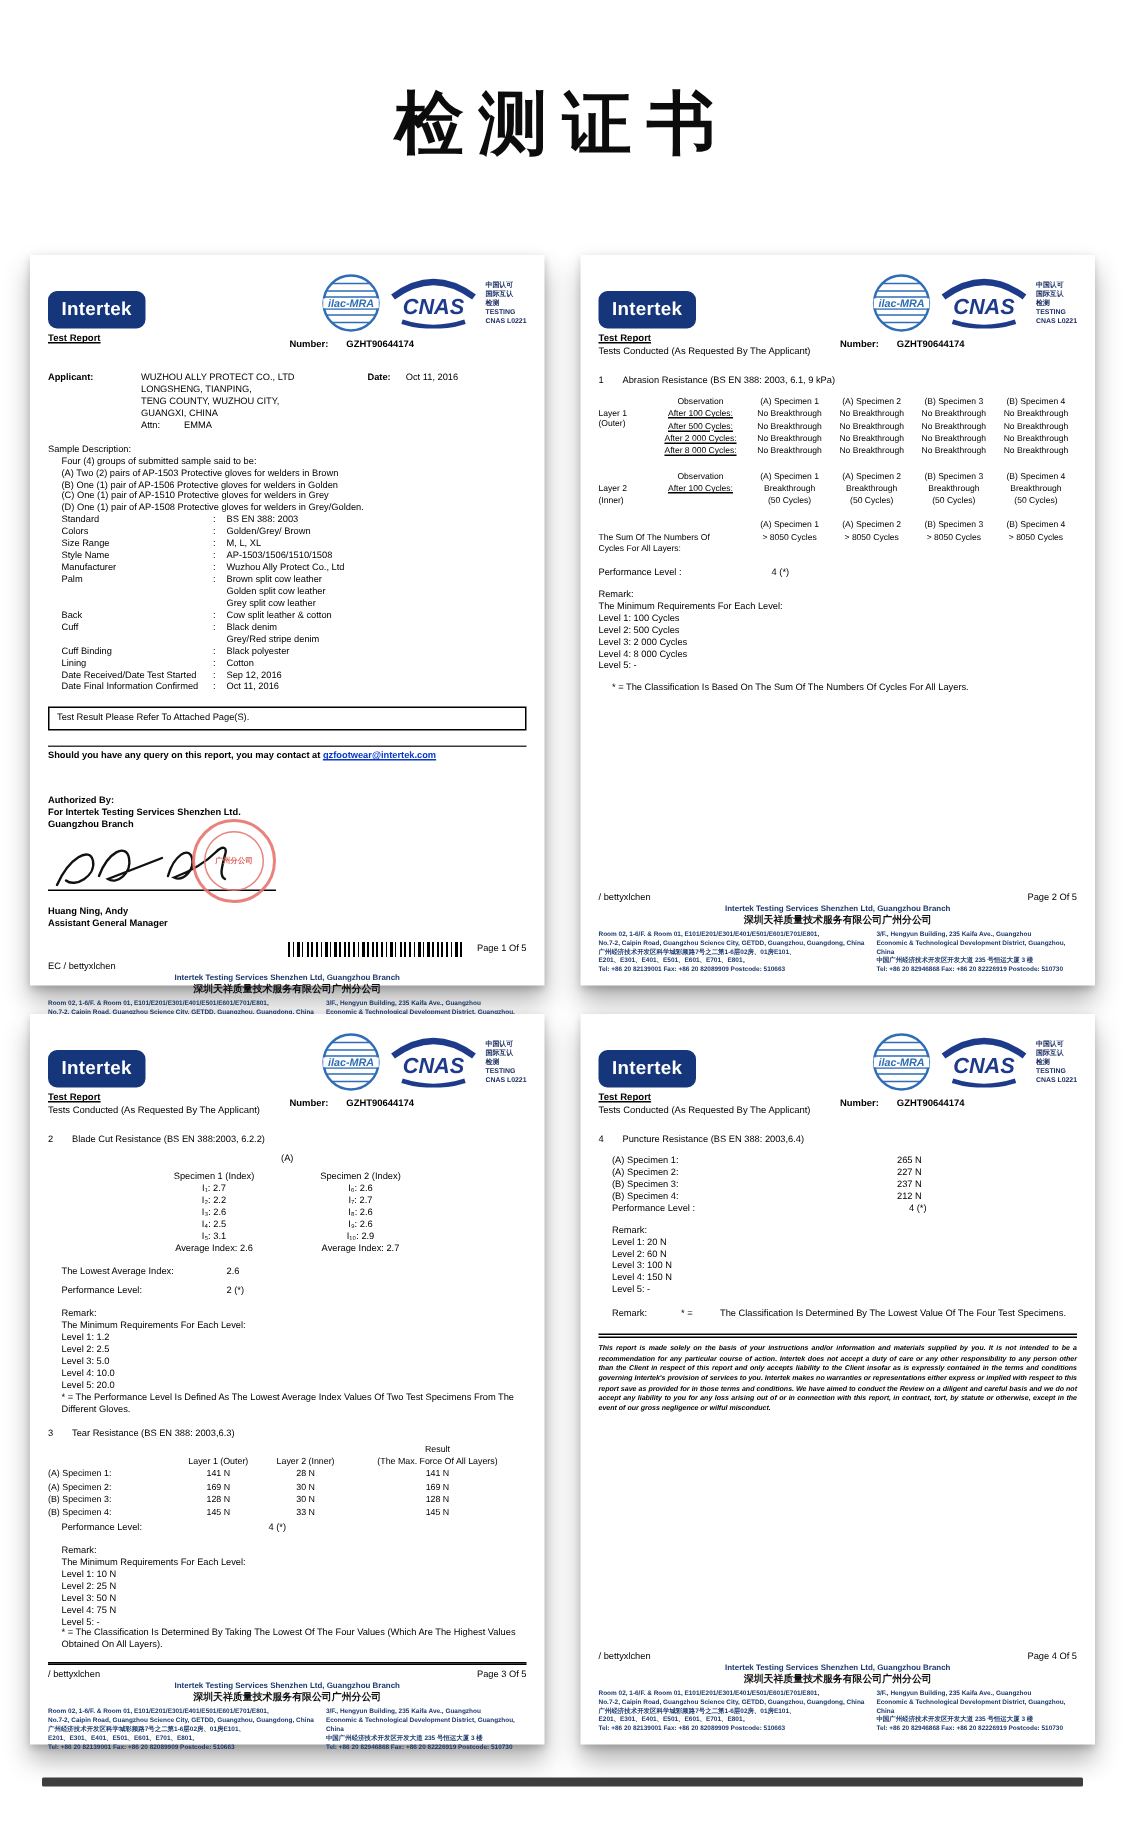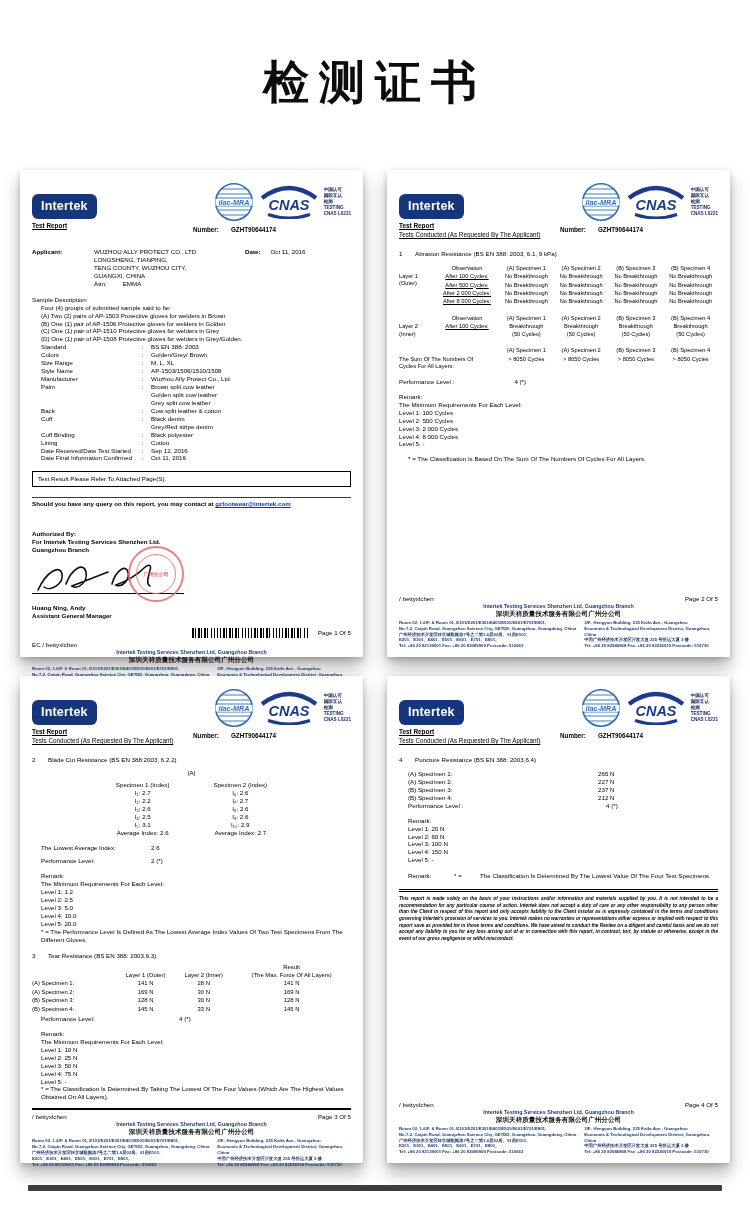--- a/index.html
+++ b/index.html
@@ -14,21 +14,21 @@
     display:flex; flex-direction:column; font-size:6.2px; line-height:1.28; }
   .pos1 { left:20px; top:170px; }
   .pos2 { left:387px; top:170px; }
   .pos3 { left:20px; top:676px; }
   .pos4 { left:387px; top:676px; }
 
   .b { font-weight:700; }
   .u { text-decoration:underline; }
 
   
-  .chead { position:relative; min-height:60px;text-decoration:underline; }
+  .chead { position:relative; min-height:60px; }
   .ilogo { display:inline-block; background:#16367c; color:#fff; font-weight:700;
     font-size:12.5px; padding:4px 9px 5px; border-radius:6px; margin-top:12px; letter-spacing:.2px; }
   .trep { font-weight:700; text-decoration:underline; font-size:6.4px; margin-top:3px; }
   .tcond { font-size:6.3px; margin-top:1px; }
   .hlogos { position:absolute; right:0; top:0; display:flex; align-items:center; gap:4px; }
   .cnastxt { font-size:4.6px; font-weight:700; color:#1c2f63; line-height:1.3; white-space:nowrap; }
   .numline { position:absolute; right:8px; top:44px; width:150px; font-size:6.3px; display:flex; gap:12px; }
 
   
   .aprow { position:relative; display:flex; margin-top:6px; }

